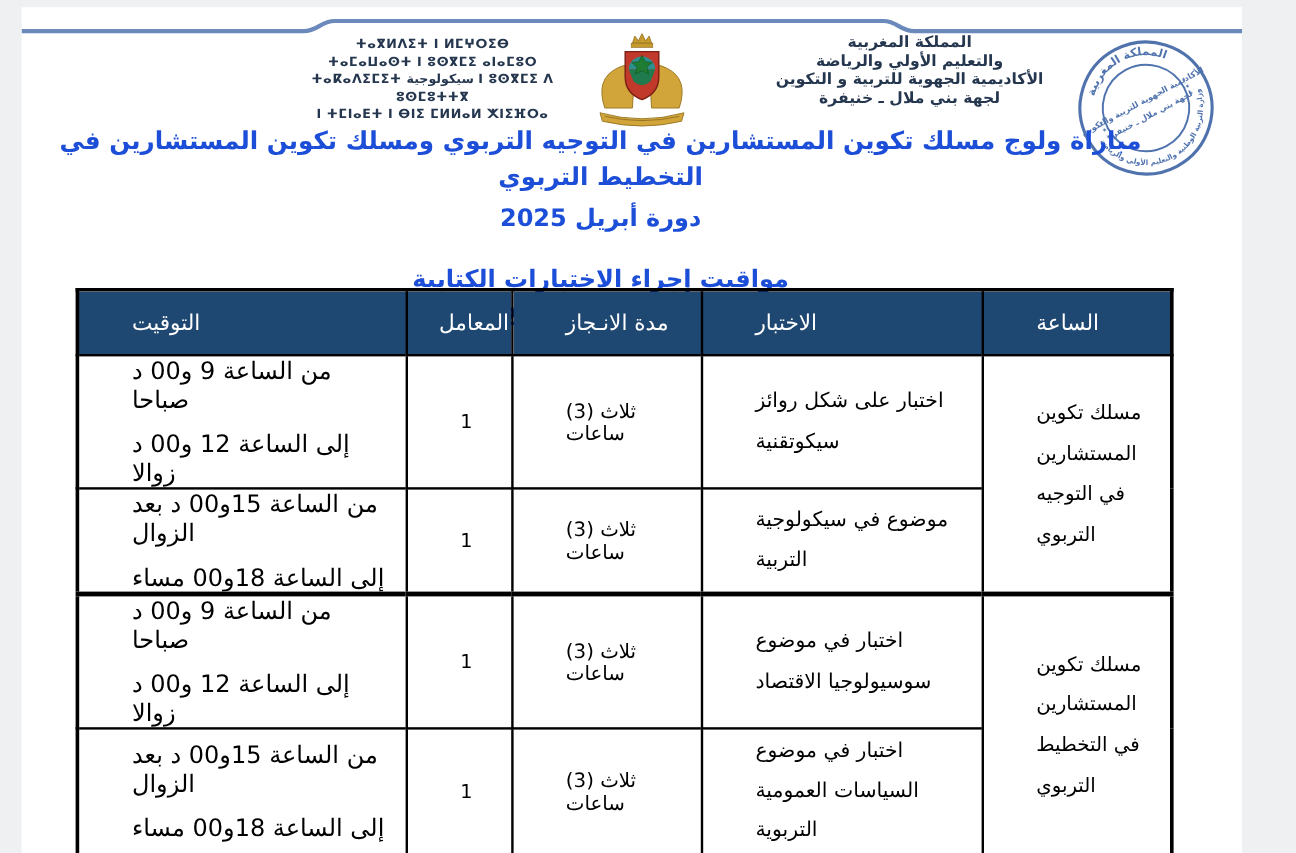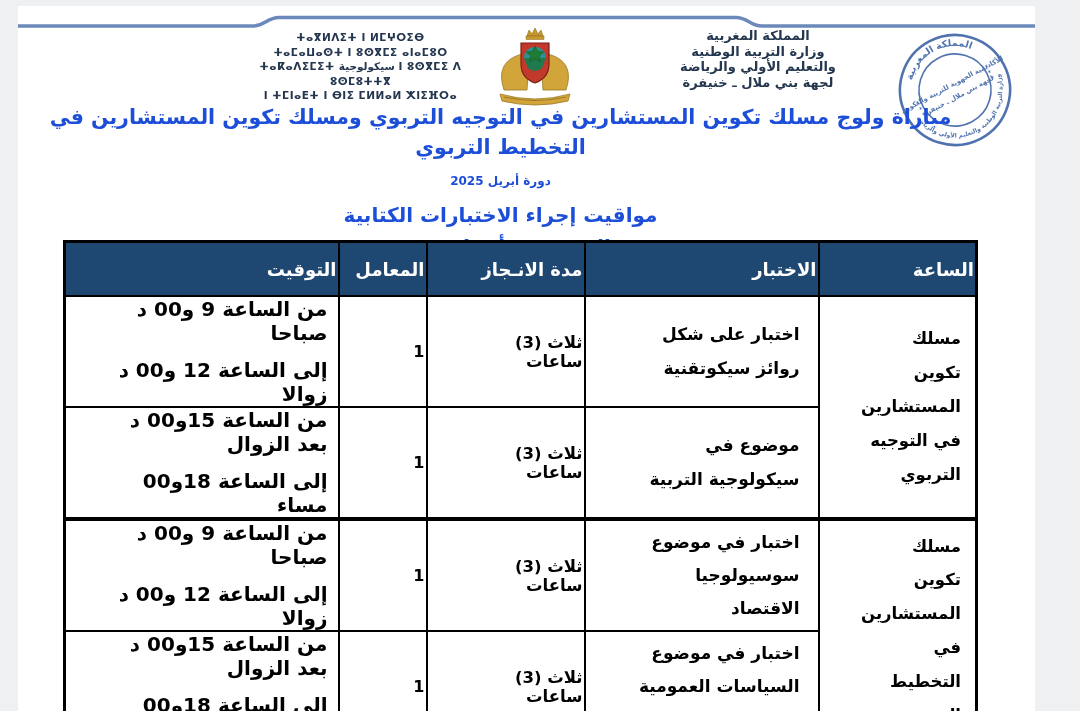--- a/index.html
+++ b/index.html
@@ -32,32 +32,32 @@
     position:absolute;left:872px;top:19px;width:130px;height:130px;
     transform:rotate(-28deg);opacity:.92;
   }
   
   .titles{
     position:absolute;left:0;top:96px;width:965px;
     text-align:center;direction:rtl;
     color:#1d4ed8;font-weight:bold;
   }
   .title-line1{font-size:20.5px;line-height:30px;}
-  .title-line2{font-size:12px;line-height:30px;margin-top:4px;}
-  .title-line3{font-size:20px;line-height:30px;margin-top:4px;}
+  .title-line2{font-size:20px;line-height:30px;margin-top:4px;}
+  .title-line3{font-size:20px;line-height:30px;margin-top:21px;}
   .title-line4{font-size:20px;line-height:30px;margin-top:2px;}
   
   .tbl-wrap{position:absolute;left:45px;top:234px;}
   table.sched{
     border-collapse:collapse;table-layout:fixed;width:912px;
     direction:rtl;border:3px solid #000;
   }
   table.sched th,table.sched td{
-    border:2px solid #000;text-align:right;vertical-align:middle;
-    font-weight:bold;color:#000;overflow:hidden;padding-left:44px;
+    border:2px solid #000;text-align:left;vertical-align:middle;
+    font-weight:normal;color:#000;overflow:hidden;padding-left:44px;
   }
   table.sched th{
     background:#1e4871;color:#ffffff;font-size:18px;height:50px;
   }
   td.c-track{font-size:16.5px;line-height:2.05;padding:0 14px;}
   td.c-exam{font-size:17px;line-height:1.95;padding:2px 18px;}
   td.c-dur{font-size:16.5px;}
   td.c-coeff{font-size:16px;}
   td.c-time{font-size:20px;padding:0 10px;}
   td.c-time .t1{margin-bottom:13px;}
@@ -97,22 +97,22 @@
       <path d="M44 34 a11 11 0 0 1 22 0 z" fill="#2e8f8f"></path>
       <path d="M44 34 h22 l-4 10 q-7 6 -14 0 z" fill="#1f7a4d"></path>
       <path d="M55 22 l2.6 5.4 6 .6 -4.5 4 1.3 5.8 -5.4 -3 -5.4 3 1.3 -5.8 -4.5 -4 6 -.6 z" fill="#1e7d32" stroke="#0c5420" stroke-width="0.5"></path>
 
       <path d="M20 70 q35 10 70 0 l-2 7 q-33 8 -66 0 z" fill="#d2a53b" stroke="#9a7722" stroke-width="0.8"></path>
       <path d="M24 73 q31 7 62 0" fill="none" stroke="#8a6a1c" stroke-width="0.7"></path>
     </svg>
 
     <div class="arabic-block">
       <div>المملكة المغربية</div>
-      <div>وزارة التربية الوطنية</div>
       <div>والتعليم الأولي والرياضة</div>
+      <div>الأكاديمية الجهوية للتربية و التكوين</div>
       <div>لجهة بني ملال ـ خنيفرة</div>
     </div>
   </div>
 
   <svg class="stamp" viewBox="0 0 130 130">
     <circle cx="65" cy="65" r="55" fill="none" stroke="#4268a8" stroke-width="2.6"></circle>
     <circle cx="65" cy="65" r="36" fill="none" stroke="#4268a8" stroke-width="1.6"></circle>
     <defs>
       <path id="stampTopArc" d="M21,65 a44,44 0 0 1 88,0" fill="none"></path>
       <path id="stampBottomArc" d="M17.5,65 a47.5,47.5 0 0 0 95,0" fill="none"></path>

